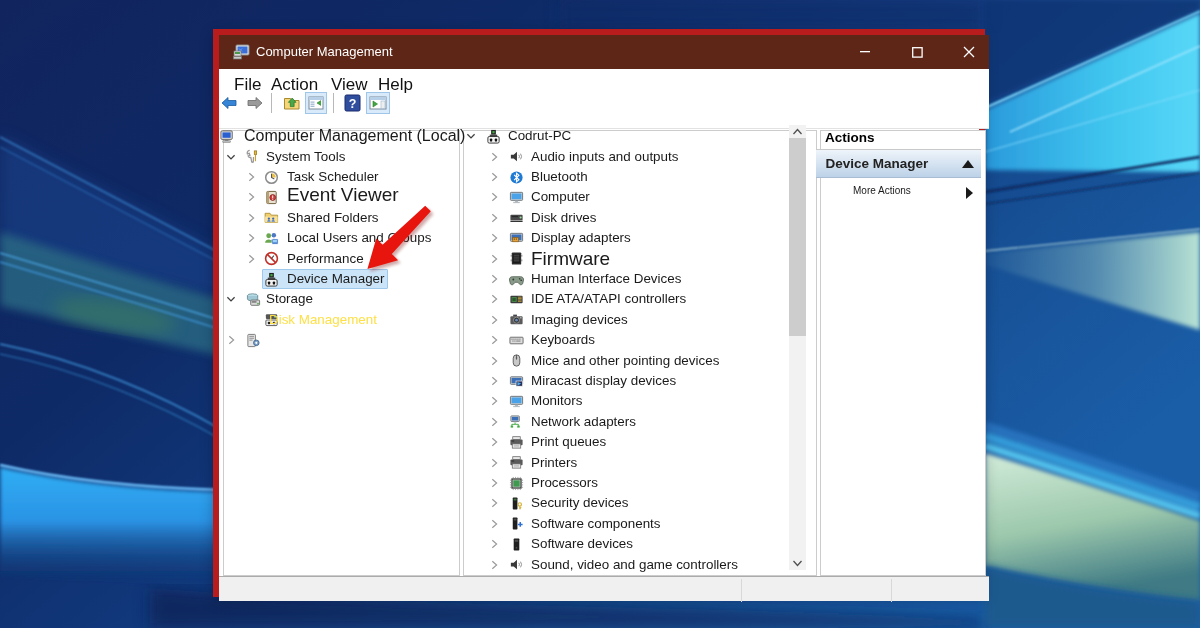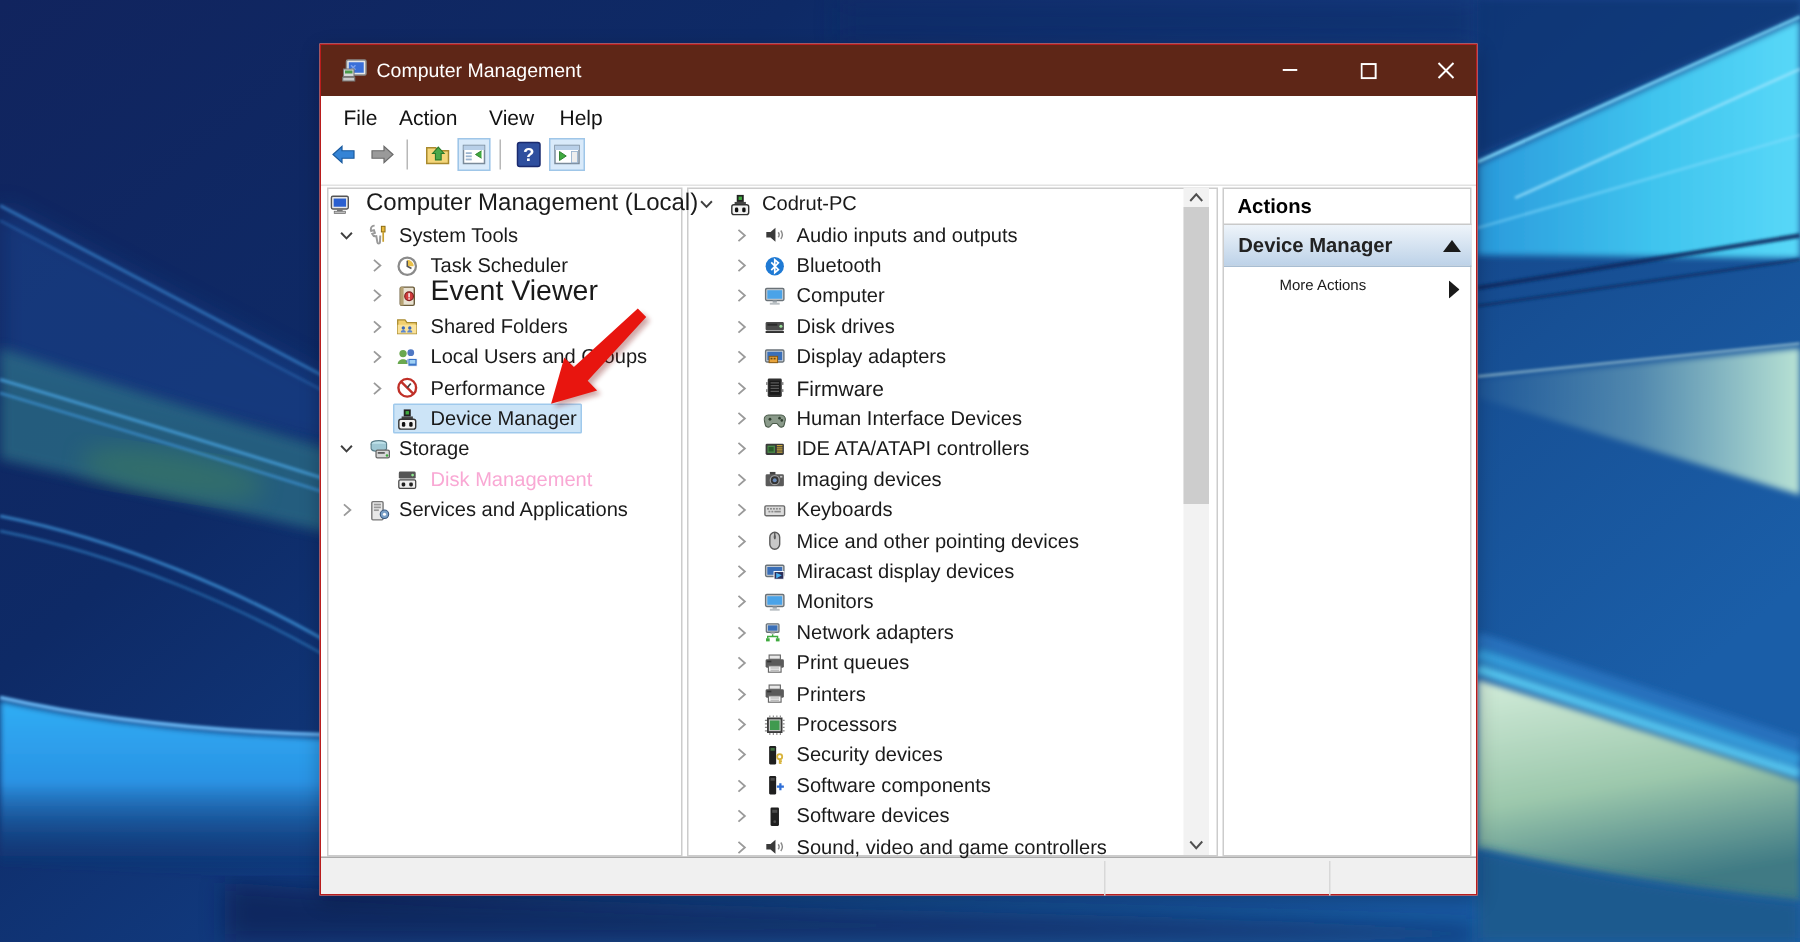--- a/index.html
+++ b/index.html
@@ -92,21 +92,21 @@
 <g fill="none" filter="url(#b2)">
  <path d="M985 426 C1060 450 1140 477 1200 497" stroke="#2a74c0" stroke-width="9" opacity=".9"></path>
  <path d="M985 436 C1060 460 1140 487 1200 507" stroke="#35a0dd" stroke-width="8" opacity=".95"></path>
  <path d="M985 446 C1060 470 1140 496 1200 516" stroke="#55c4ee" stroke-width="7"></path>
 </g>
 
 <path d="M985 453 C1060 476 1140 501 1200 521 L1200 601 C1120 593 1030 576 985 566Z" fill="url(#mintbot)" filter="url(#b2)"></path>
 <path d="M985 566 C1060 583 1130 594 1200 601 L1200 628 L985 628Z" fill="#1b5a8e" filter="url(#b4)"></path>
 </svg>
 
-<div class="abs" style="left:213px;top:29px;width:772px;height:568px;background:#fff;border:1px solid #b91c1c;box-shadow:0 4px 12px rgba(0,0,25,.28)">
+<div class="abs" style="left:213px;top:29px;width:772px;height:568px;background:#fff;border:6px solid #b91c1c;box-shadow:0 4px 12px rgba(0,0,25,.28)">
 
   <div class="abs" style="left:0;top:0;width:770px;height:34px;background:#5e2617">
     <svg width="17" height="16" viewBox="0 0 17 16" style="position:absolute;left:14px;top:9px">
           <rect x="3" y="1" width="13" height="10" rx="1" fill="#e8e8e8" stroke="#8a8a8a"></rect>
           <rect x="4.5" y="2.5" width="10" height="7" fill="#3a6fd8"></rect>
           <path d="M6 4.5 L9 7.5 M9 4.5 L6 7.5" stroke="#7aa0f0" stroke-width="1"></path>
           <rect x="1" y="7" width="7" height="5" fill="#d8d8d8" stroke="#777" stroke-width=".7"></rect>
           <rect x="2" y="8" width="5" height="2" fill="#4a9a4a"></rect>
           <rect x="0.5" y="12.5" width="8" height="2.5" fill="#c8c8c8" stroke="#777" stroke-width=".7"></rect>
         </svg>
@@ -115,21 +115,21 @@
           <rect x="0" y="4" width="10" height="1.3" fill="#fff"></rect>
         </svg>
     <svg width="11" height="11" style="position:absolute;left:693px;top:12px">
           <rect x="0.7" y="0.7" width="9.4" height="9.4" fill="none" stroke="#fff" stroke-width="1.3"></rect>
         </svg>
     <svg width="12" height="12" style="position:absolute;left:744px;top:11px">
           <path d="M1 1 L11 11 M11 1 L1 11" stroke="#fff" stroke-width="1.3"></path>
         </svg>
   </div>
 
-  <div class="abs" style="left:0;top:34px;width:770px;height:27px;background:#fff;font-size:14px;color:#111">
+  <div class="abs" style="left:0;top:34px;width:770px;height:27px;background:#fff;font-size:17px;color:#111">
     <span class="abs" style="left:15px;top:6px">File</span>
     <span class="abs" style="left:52px;top:6px">Action</span>
     <span class="abs" style="left:112px;top:6px">View</span>
     <span class="abs" style="left:159px;top:6px">Help</span>
   </div>
 
   <div class="abs" style="left:0;top:61px;width:770px;height:33px;background:#fff;border-bottom:1px solid #e2e2e2"></div>
 
   <div class="abs" style="left:4px;top:95px;width:237px;height:446px;background:#fff;border:1px solid #cccccc"></div>
   <div class="abs" style="left:244px;top:95px;width:354px;height:446px;background:#fff;border:1px solid #cccccc"></div>
@@ -298,37 +298,36 @@
     <div style="position:absolute;left:266px;top:289.4px;height:20.4px;line-height:20.4px;font-size:13.4px;color:#1a1a1a;white-space:nowrap">Storage</div>
     <div style="position:absolute;left:264px;top:312.40000000000003px">
       <svg width="15" height="15" viewBox="0 0 16 16" style="display:block">
         <rect x="2" y="2.5" width="12" height="5" rx="1" fill="#555"></rect>
         <circle cx="11.8" cy="5" r="1" fill="#8fe88f"></circle>
         <rect x="2" y="8.5" width="12" height="6" rx="1" fill="#f0f0f0" stroke="#444" stroke-width=".9"></rect>
         <rect x="4" y="10.3" width="2.6" height="2.8" rx="1" fill="#222"></rect>
         <rect x="9.4" y="10.3" width="2.6" height="2.8" rx="1" fill="#222"></rect>
       </svg>
     </div>
-    <div style="position:absolute;left:287px;top:309.8px;height:20.4px;line-height:20.4px;font-size:13.4px;color:#f9a8d4;white-space:nowrap">Disk Management</div>
+    <div style="position:absolute;left:269px;top:309.8px;height:20.4px;line-height:20.4px;font-size:13.4px;color:#fde047;white-space:nowrap">Disk Management</div>
     <div style="position:absolute;left:223px;top:332.2px">
       <svg width="16" height="16" viewBox="0 0 16 16" style="display:block">
         <path d="M6.3 4.2 L10.6 8 L6.3 11.8" fill="none" stroke="#9a9a9a" stroke-width="1.2"></path>
       </svg>
     </div>
     <div style="position:absolute;left:246px;top:332.8px">
       <svg width="15" height="15" viewBox="0 0 16 16" style="display:block">
         <rect x="2" y="1.5" width="8" height="13" rx=".8" fill="#e8e8e8" stroke="#777" stroke-width="1"></rect>
         <rect x="3.5" y="3" width="5" height="1.2" fill="#999"></rect>
         <rect x="3.5" y="5" width="5" height="1.2" fill="#999"></rect>
         <rect x="3.5" y="7" width="3.5" height="1.2" fill="#999"></rect>
         <circle cx="11" cy="10.5" r="3" fill="#7aa0c8" stroke="#3a5a80" stroke-width=".8"></circle>
         <circle cx="11" cy="10.5" r="1.1" fill="#fff"></circle>
       </svg>
     </div>
-    <div style="position:absolute;left:266px;top:330.2px;height:20.4px;line-height:20.4px;font-size:13.4px;color:#1a1a1a;white-space:nowrap">Services and Applications</div>
 <div style="position:absolute;left:463px;top:128.2px">
       <svg width="16" height="16" viewBox="0 0 16 16" style="display:block">
         <path d="M4.4 6.2 L8 9.9 L11.6 6.2" fill="none" stroke="#404040" stroke-width="1.3"></path>
       </svg>
     </div>
     <div style="position:absolute;left:486px;top:128.8px">
       <svg width="15" height="15" viewBox="0 0 16 16" style="display:block">
         <rect x="5.5" y="1" width="5" height="5" fill="#222"></rect>
         <rect x="6.8" y="2.2" width="2.4" height="2.4" fill="#3faa3f"></rect>
         <rect x="4" y="6" width="8" height="3" fill="#444"></rect>
@@ -414,21 +413,21 @@
       <svg width="15" height="15" viewBox="0 0 16 16" style="display:block">
         <rect x="3" y="1.5" width="10" height="13" rx="1" fill="#2f2f2f"></rect>
         <rect x="4.2" y="3" width="7.6" height="10" fill="#1a1a1a"></rect>
         <path d="M5 4.5h6M5 6.5h6M5 8.5h6M5 10.5h6" stroke="#5a5a5a" stroke-width=".9"></path>
         <rect x="1.8" y="4" width="1.2" height="2" fill="#888"></rect>
         <rect x="1.8" y="9" width="1.2" height="2" fill="#888"></rect>
         <rect x="13" y="4" width="1.2" height="2" fill="#888"></rect>
         <rect x="13" y="9" width="1.2" height="2" fill="#888"></rect>
       </svg>
     </div>
-    <div style="position:absolute;left:531px;top:248.6px;height:20.4px;line-height:20.4px;font-size:14px;color:#1a1a1a;white-space:nowrap">Firmware</div>
+    <div style="position:absolute;left:531px;top:248.6px;height:20.4px;line-height:20.4px;font-size:19px;color:#1a1a1a;white-space:nowrap">Firmware</div>
     <div style="position:absolute;left:486px;top:271.0px">
       <svg width="16" height="16" viewBox="0 0 16 16" style="display:block">
         <path d="M6.3 4.2 L10.6 8 L6.3 11.8" fill="none" stroke="#9a9a9a" stroke-width="1.2"></path>
       </svg>
     </div>
     <div style="position:absolute;left:509px;top:271.6px">
       <svg width="15" height="15" viewBox="0 0 16 16" style="display:block">
         <path d="M3.5 5 h9 a3 3 0 0 1 3 3.5 l-.8 3.5 a2 2 0 0 1-3.4 1 l-1.8-2 h-3 l-1.8 2 a2 2 0 0 1-3.4-1 L.5 8.5 A3 3 0 0 1 3.5 5Z" fill="#8a9a8a" stroke="#4a5a4a" stroke-width=".8"></path>
         <circle cx="4.6" cy="8" r="1" fill="#2f3f2f"></circle>
         <circle cx="11.4" cy="7.2" r=".9" fill="#2f3f2f"></circle>

